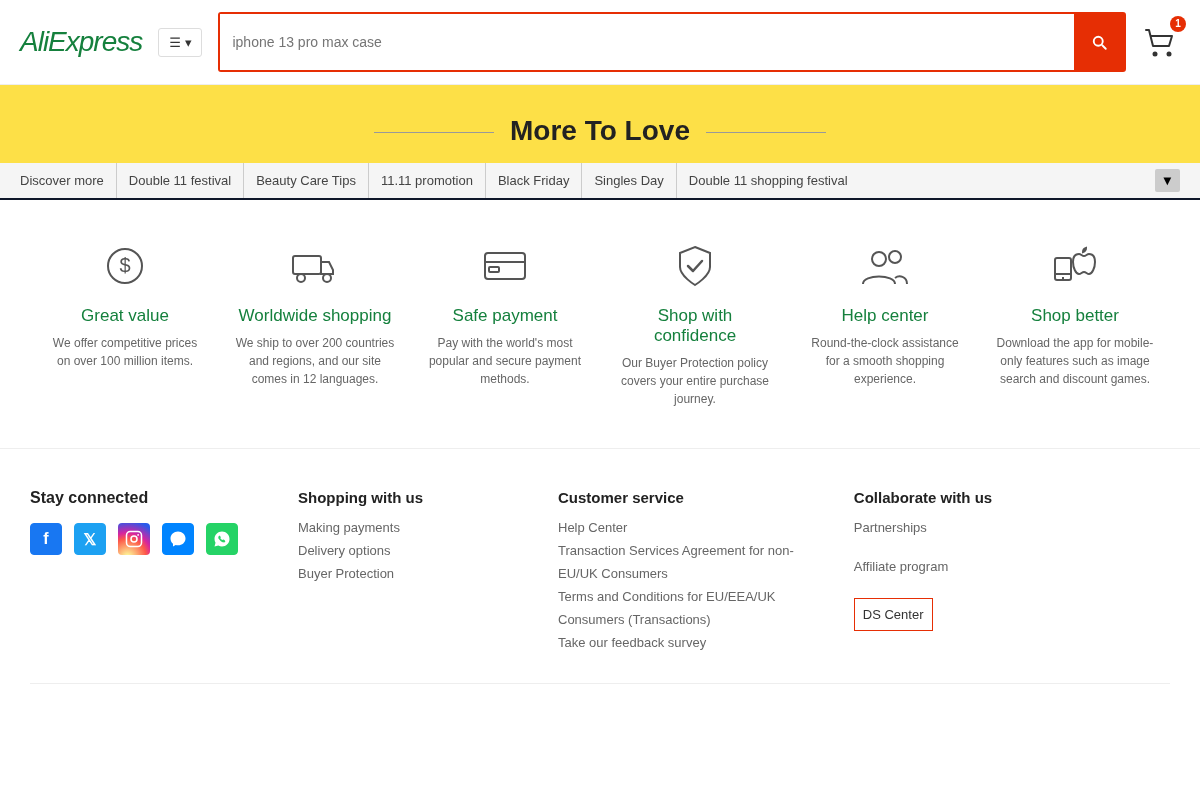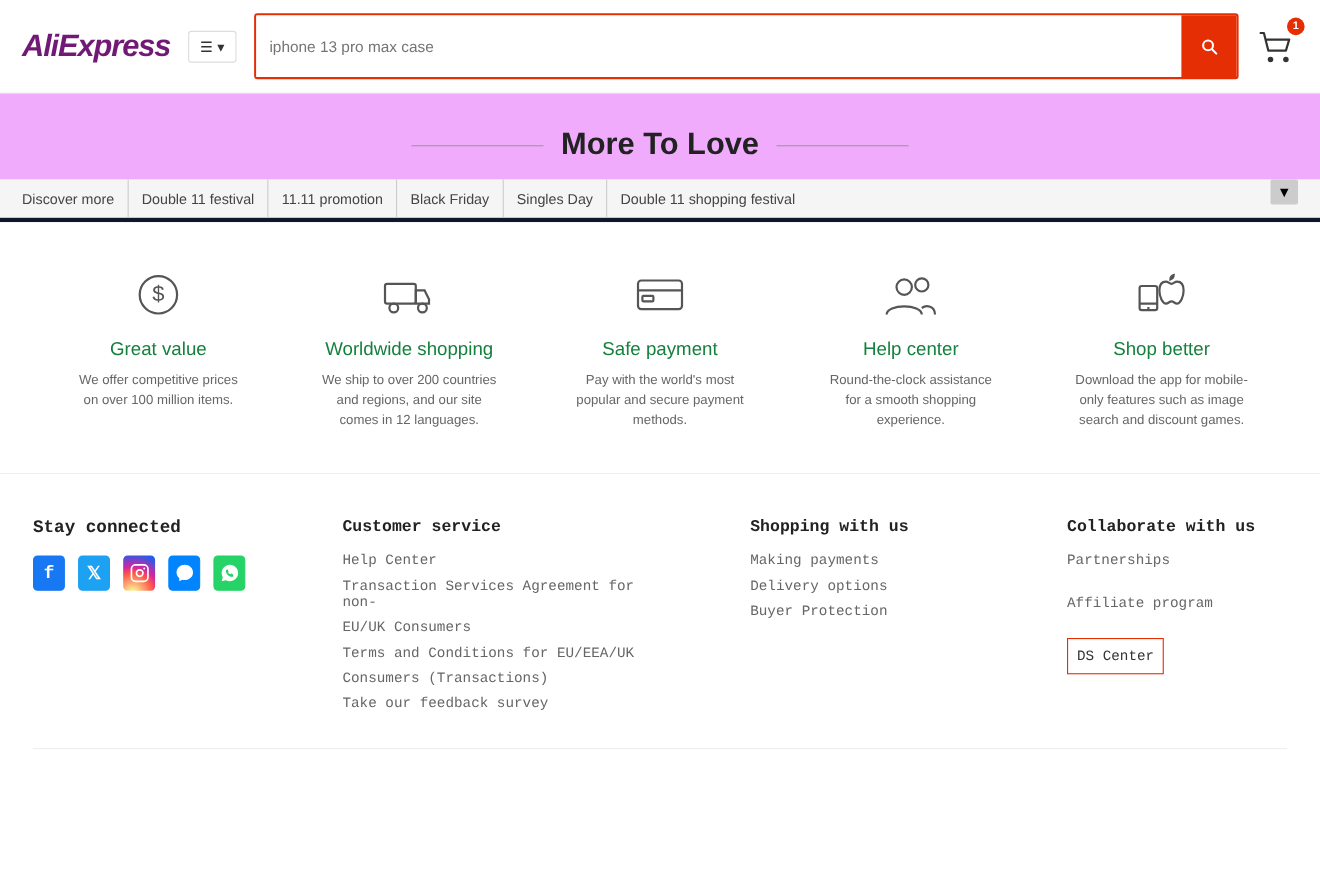--- a/index.html
+++ b/index.html
@@ -1,59 +1,59 @@
 <!DOCTYPE html>
 <html><head>
   <meta charset="utf-8">
   <style>
     * { margin: 0; padding: 0; box-sizing: border-box; }
     body { font-family: Arial, sans-serif; background: #fff; color: #333; font-size: 14px; width: 1200px; }
 
     
     .header { display: flex; align-items: center; padding: 12px 20px; background: #fff; border-bottom: 1px solid #eee; gap: 16px; }
-    .logo { color: #701a75; font-size: 28px; font-weight: bold; font-style: italic; letter-spacing: -1px; white-space: nowrap; }
+    .logo { color: #15803d; font-size: 28px; font-weight: normal; font-style: italic; letter-spacing: -1px; white-space: nowrap; }
     .menu-btn { display: flex; align-items: center; border: 1px solid #ddd; padding: 6px 10px; border-radius: 3px; cursor: pointer; font-size: 13px; gap: 4px; white-space: nowrap; }
     .search-bar { flex: 1; display: flex; border: 2px solid #e62e04; border-radius: 3px; }
     .search-bar input { flex: 1; border: none; outline: none; padding: 20px 12px; font-size: 14px; color: #999; }
     .search-btn { background: #e62e04; border: none; padding: 0 16px; cursor: pointer; display: flex; align-items: center; justify-content: center; }
     .search-btn svg { fill: white; }
     .cart-icon { position: relative; cursor: pointer; }
     .cart-badge { position: absolute; top: -6px; right: -6px; background: #e62e04; color: white; font-size: 10px; border-radius: 50%; width: 16px; height: 16px; display: flex; align-items: center; justify-content: center; font-weight: bold; }
 
     
-    .more-to-love { background: #f0abfc; padding: 20px 0 0; }
+    .more-to-love { background: #fde047; padding: 20px 0 0; }
     .more-to-love-title { text-align: center; font-size: 28px; font-weight: bold; color: #222; padding: 10px 0 16px; position: relative; }
     .more-to-love-title::before, .more-to-love-title::after {
       content: '';
       display: inline-block;
       width: 120px;
       height: 1px;
       background: #999;
       vertical-align: middle;
       margin: 0 16px;
     }
 
     
-    .nav-tabs { background: #f5f5f5; padding: 0 20px; display: flex; align-items: flex-start; border-bottom: 4px solid #0f172a; overflow: hidden; }
+    .nav-tabs { background: #f5f5f5; padding: 0 20px; display: flex; align-items: center; border-bottom: 2px solid #0f172a; overflow: hidden; }
     .nav-tabs-scroll { display: flex; align-items: center; overflow-x: hidden; flex: 1; }
     .nav-tab { padding: 10px 12px; white-space: nowrap; cursor: pointer; font-size: 13px; color: #444; border-right: 1px solid #ccc; }
     .nav-tab:first-child { border-left: none; padding-left: 0; }
     .nav-tab:last-child { border-right: none; }
     .nav-arrow { background: #ccc; border: none; padding: 4px 6px; cursor: pointer; border-radius: 2px; margin-left: 8px; }
 
     
     .features { background: #fff; padding: 40px 30px; display: flex; justify-content: space-around; align-items: flex-start; }
     .feature { display: flex; flex-direction: column; align-items: center; text-align: center; max-width: 160px; }
     .feature-icon { width: 52px; height: 52px; display: flex; align-items: center; justify-content: center; margin-bottom: 14px; }
     .feature-title { font-size: 17px; font-weight: normal; margin-bottom: 8px; color: #15803d; }
     .feature-desc { font-size: 12px; color: #666; line-height: 1.5; text-align: center; }
 
     
     .footer { background: #fff; padding: 40px 30px 30px; border-top: 1px solid #eee; }
-    .footer-top { display: flex; gap: 88px; margin-bottom: 25px; font-family: Liberation Mono, monospace; }
+    .footer-top { display: flex; gap: 60px; margin-bottom: 25px; }
     .footer-social { min-width: 180px; }
     .footer-social-title { font-size: 16px; font-weight: bold; margin-bottom: 16px; color: #222; }
     .social-icons { display: flex; gap: 12px; }
     .social-icon { width: 32px; height: 32px; border: 1px solid #333; border-radius: 4px; display: flex; align-items: center; justify-content: center; cursor: pointer; font-size: 16px; }
     .footer-col { min-width: 200px; }
     .footer-col-title { font-size: 15px; font-weight: bold; margin-bottom: 14px; color: #222; }
     .footer-link { font-size: 13px; color: #666; margin-bottom: 8px; cursor: pointer; display: block; }
     .ds-center-link { border: 1.5px solid #e62e04; display: inline-block; padding: 8px 8px; color: #333; font-size: 13px; cursor: pointer; }
 
     
@@ -87,20 +87,21 @@
 </div>
 
 <div class="more-to-love">
   <div class="more-to-love-title">More To Love</div>
 
   <div class="nav-tabs">
     <div class="nav-tabs-scroll">
 
     <div class="nav-tab">Discover more</div>
         <div class="nav-tab">Double 11 festival</div>
+        <div class="nav-tab">Beauty Care Tips</div>
         <div class="nav-tab">11.11 promotion</div>
         <div class="nav-tab">Black Friday</div>
         <div class="nav-tab">Singles Day</div>
         <div class="nav-tab">Double 11 shopping festival</div>
       </div>
     <button class="nav-arrow">▼</button>
   </div>
 </div>
 
 <div class="features">
@@ -130,20 +131,30 @@
     <div class="feature">
     <div class="feature-icon">
         <svg width="44" height="34" viewBox="0 0 44 34" fill="none" stroke="#555" stroke-width="2">
           <rect x="2" y="4" width="40" height="26" rx="3"></rect>
           <line x1="2" y1="13" x2="42" y2="13"></line>
           <rect x="6" y="18" width="10" height="5" rx="1"></rect>
         </svg>
       </div>
     <div class="feature-title">Safe payment</div>
     <div class="feature-desc">Pay with the world's most popular and secure payment methods.</div>
+  </div>
+    <div class="feature">
+    <div class="feature-icon">
+        <svg width="38" height="42" viewBox="0 0 38 42" fill="none" stroke="#555" stroke-width="2">
+          <path d="M19 2 L34 8 L34 22 C34 31 19 40 19 40 C19 40 4 31 4 22 L4 8 Z"></path>
+          <path d="M12 21 L17 26 L26 16" stroke="#555" stroke-width="2.5" stroke-linecap="round" stroke-linejoin="round"></path>
+        </svg>
+      </div>
+    <div class="feature-title">Shop with confidence</div>
+    <div class="feature-desc">Our Buyer Protection policy covers your entire purchase journey.</div>
   </div>
     <div class="feature">
     <div class="feature-icon">
         <svg width="48" height="40" viewBox="0 0 48 40" fill="none" stroke="#555" stroke-width="2">
           <circle cx="18" cy="13" r="7"></circle>
           <path d="M2 38 C2 28 34 28 34 38"></path>
           <circle cx="34" cy="11" r="6"></circle>
           <path d="M34 32 C38 29 46 30 46 38"></path>
         </svg>
       </div>
@@ -186,35 +197,35 @@
             </svg>
         </div>
         <div class="social-icon" style="background:#25d366;border-color:#25d366;">
           <svg width="18" height="18" viewBox="0 0 24 24" fill="white">
               <path d="M12 2C6.48 2 2 6.48 2 12c0 1.85.5 3.58 1.37 5.07L2 22l5.11-1.33A9.94 9.94 0 0 0 12 22c5.52 0 10-4.48 10-10S17.52 2 12 2zm4.6 13.4c-.2.56-1.16 1.08-1.6 1.14-.41.06-.93.08-1.5-.09-.35-.1-.8-.24-1.37-.48-2.4-1.04-3.97-3.47-4.09-3.63-.12-.16-.97-1.28-.97-2.44 0-1.16.6-1.73.82-1.97.22-.24.48-.3.64-.3h.46c.15 0 .35-.06.55.42l.71 1.72c.06.14.1.3.02.48l-.26.54c-.08.16-.17.33-.07.5.1.18.46.72.99 1.16.68.58 1.25.76 1.43.84.18.08.28.07.38-.04l.55-.6c.14-.15.28-.12.47-.07l1.66.78c.19.09.32.14.37.22.05.09.05.52-.15 1.08z"></path>
             </svg>
         </div>
       </div>
     </div>
     <div class="footer-col">
+      <div class="footer-col-title">Shopping with us</div>
+
+    <a class="footer-link">Making payments</a>
+        <a class="footer-link">Delivery options</a>
+        <a class="footer-link">Buyer Protection</a>
+      </div>
+    <div class="footer-col">
       <div class="footer-col-title">Customer service</div>
 
     <a class="footer-link">Help Center</a>
         <a class="footer-link">Transaction Services Agreement for non-</a>
         <a class="footer-link">EU/UK Consumers</a>
         <a class="footer-link">Terms and Conditions for EU/EEA/UK</a>
         <a class="footer-link">Consumers (Transactions)</a>
         <a class="footer-link">Take our feedback survey</a>
       </div>
     <div class="footer-col">
-      <div class="footer-col-title">Shopping with us</div>
-
-    <a class="footer-link">Making payments</a>
-        <a class="footer-link">Delivery options</a>
-        <a class="footer-link">Buyer Protection</a>
-      </div>
-    <div class="footer-col">
       <div class="footer-col-title">Collaborate with us</div>
       
     <a class="footer-link">Partnerships</a><br><a class="footer-link">Affiliate program</a><br><a class="ds-center-link">DS Center</a></div>
   </div>
   <hr class="footer-divider">
 </div>
 
 </body></html>

